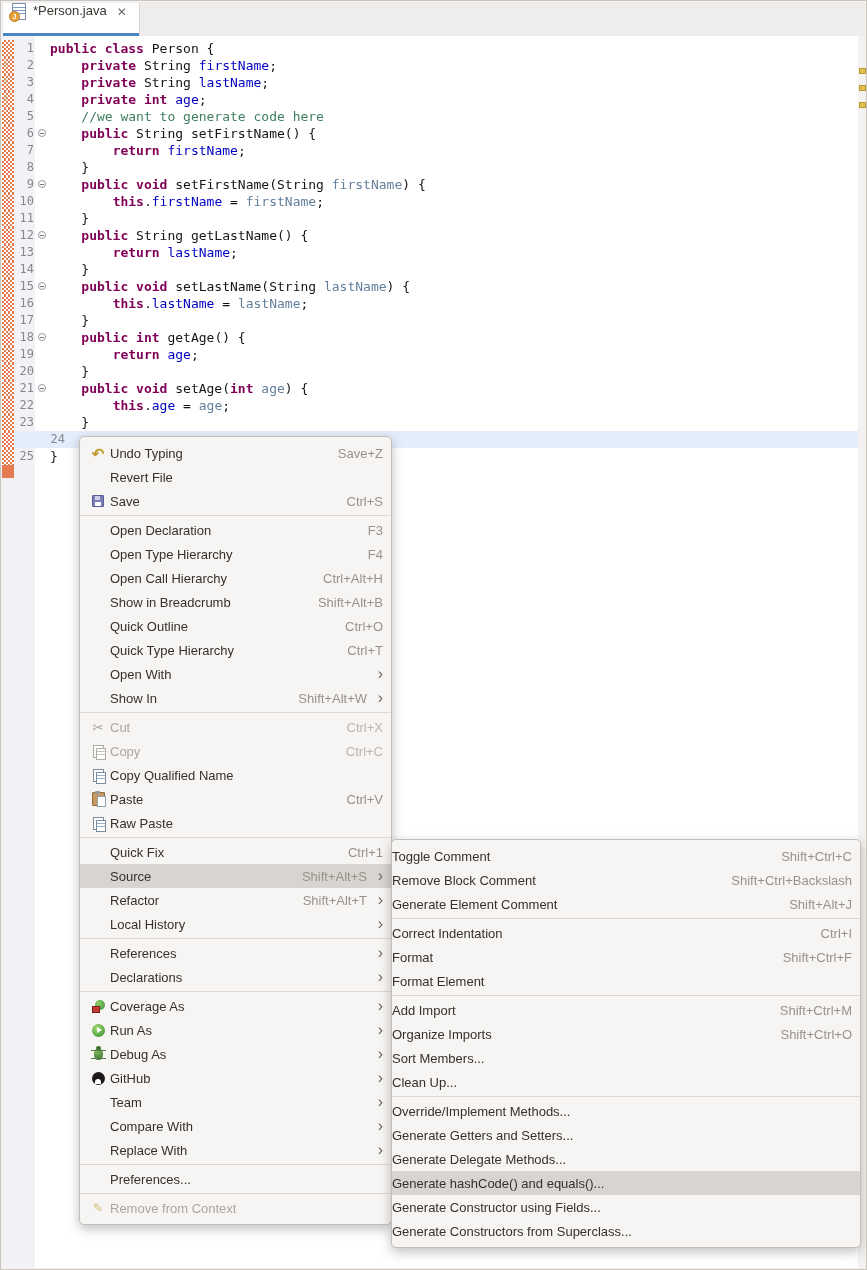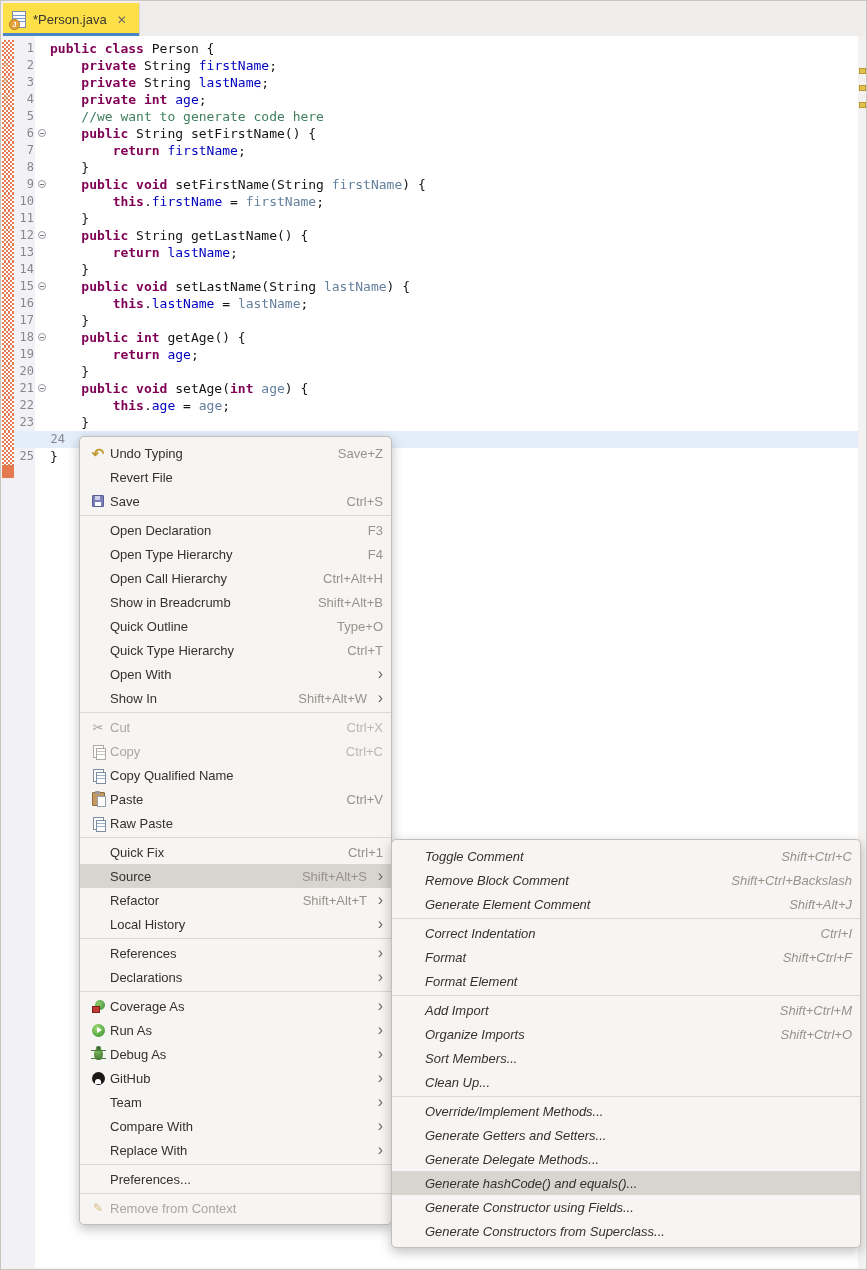--- a/index.html
+++ b/index.html
@@ -1,20 +1,20 @@
 <!DOCTYPE html>
 <html><head>
 <meta charset="utf-8">
 <style>
   html,body{margin:0;padding:0;background:#d9d6d2;}
   #window{position:relative;width:867px;height:1270px;background:#f3f2f0;border:1px solid #c9c4be;box-sizing:border-box;overflow:hidden;font-family:"Liberation Sans",sans-serif;}
 
   
   #tabbar{position:absolute;left:1px;top:1px;right:1px;height:34px;background:#efedeb;border-bottom:1px solid #e3e0dc;}
-  #tab{position:absolute;left:1px;top:1px;height:33px;display:flex;align-items:center;padding:0 9px;background:#fde047;border-right:1px solid #d9d5d0;}
+  #tab{position:absolute;left:1px;top:1px;height:33px;display:flex;align-items:flex-start;padding:0 9px;background:#ffffff;border-right:1px solid #d9d5d0;}
   #tab::after{content:"";position:absolute;left:0;right:0;bottom:0;height:3px;background:#4a86c4;}
   .file-icon{width:12px;height:15px;background:#fff;border:1px solid #7a8aa8;position:relative;flex:none;
     background-image:linear-gradient(#fff 3px,#7a9ac8 3px,#7a9ac8 4px,#fff 4px,#fff 6px,#7a9ac8 6px,#7a9ac8 7px,#fff 7px,#fff 9px,#7a9ac8 9px,#7a9ac8 10px,#fff 10px);}
   .file-icon::after{content:"J";position:absolute;left:-4px;bottom:-3px;width:9px;height:9px;background:#e8a33d;border:1px solid #b57a1e;border-radius:50%;color:#fff;font-size:7px;line-height:9px;text-align:center;font-weight:bold;}
   #tab-label{margin:0 7px 0 7px;font-size:13px;color:#3a3631;}
   #tab-close{color:#6e6a66;font-size:12px;padding:2px 3px;cursor:default;}
 
   
   #editor{position:absolute;left:1px;top:35px;right:8px;bottom:1px;background:#ffffff;overflow:hidden;}
   #gutter-bg{position:absolute;left:0;top:0;bottom:0;width:33px;background:#f2f2f6;}
@@ -39,21 +39,21 @@
   #diff-end{position:absolute;left:0;top:429px;width:12px;height:13px;background:#e57950;}
   #overview-ruler{position:absolute;right:0;top:35px;width:8px;bottom:1px;background:#f3f2f0;}
   .ov-marker{position:absolute;left:1px;width:5px;height:4px;background:#e2c14f;border:1px solid #b89a33;}
 
   
   .menu{position:absolute;background:#f6f5f3;border:1px solid #c3beb8;border-radius:5px;box-shadow:0 4px 12px rgba(0,0,0,.25);padding:4px 0;box-sizing:border-box;font-size:13px;}
   #context-menu{left:78px;top:435px;width:313px;z-index:10;}
   #source-submenu{left:390px;top:838px;width:470px;z-index:11;}
   .menu-item{display:flex;align-items:center;height:24px;padding:0 8px 0 0;}
   #context-menu .menu-item{padding-left:6px;}
-  #source-submenu .menu-item{padding-left:33px;font-style:italic;}
+  #source-submenu .menu-item{}
   .menu-sep{border-top:1px solid #dbd7d2;margin:2px 0;}
   .mi-icon{width:24px;display:flex;justify-content:center;align-items:center;flex:none;}
   .mi-label{color:#35312c;white-space:nowrap;}
   .mi-spacer{flex:1;}
   .mi-shortcut{color:#98928a;margin-left:18px;white-space:nowrap;}
   .mi-arrow{width:16px;text-align:right;color:#6f6b66;font-size:16px;line-height:1;flex:none;}
   .menu-item.disabled .mi-label{color:#aba69f;}
   .menu-item.disabled .mi-shortcut{color:#bcb7b0;}
   .menu-item.highlight{background:#d8d4cf;}
 
@@ -321,21 +321,21 @@
       <div class="menu-item">
         <span class="mi-icon"></span>
         <span class="mi-label">Show in Breadcrumb</span>
         <span class="mi-spacer"></span>
         <span class="mi-shortcut">Shift+Alt+B</span>
       </div>
       <div class="menu-item">
         <span class="mi-icon"></span>
         <span class="mi-label">Quick Outline</span>
         <span class="mi-spacer"></span>
-        <span class="mi-shortcut">Type+O</span>
+        <span class="mi-shortcut">Ctrl+O</span>
       </div>
       <div class="menu-item">
         <span class="mi-icon"></span>
         <span class="mi-label">Quick Type Hierarchy</span>
         <span class="mi-spacer"></span>
         <span class="mi-shortcut">Ctrl+T</span>
       </div>
       <div class="menu-item">
         <span class="mi-icon"></span>
         <span class="mi-label">Open With</span>

